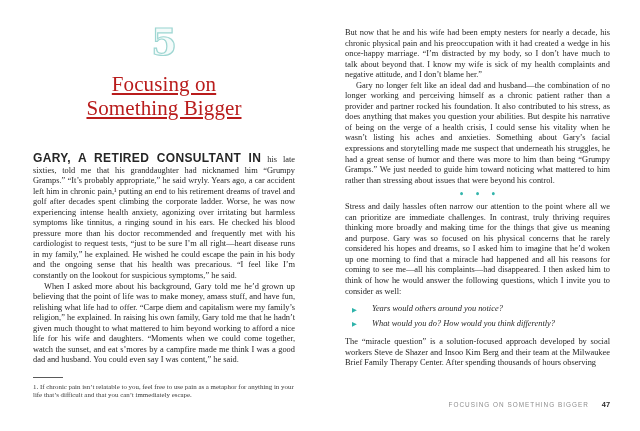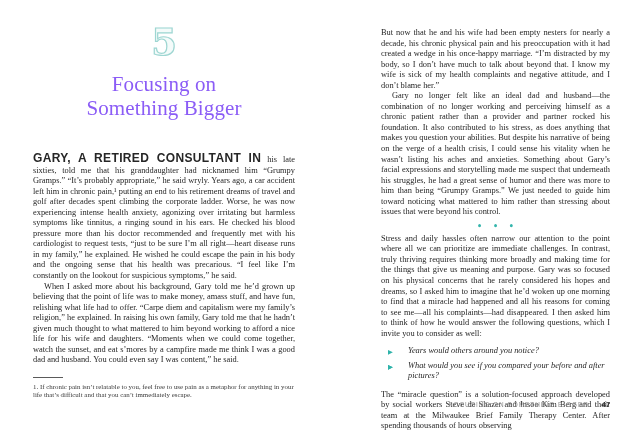--- a/index.html
+++ b/index.html
@@ -24,28 +24,29 @@
     font-size: 37px; line-height: 40px;
     color: #b9e2df;
   }
   @supports (-webkit-text-stroke: 1px black) {
     .chapter-number { color: #f4fbfa; -webkit-text-stroke: 1.2px #9ed6d2; }
   }
   .chapter-title {
     position: absolute; top: 73px; left: -14px; right: -14px;
     text-align: center;
     font-size: 21px; line-height: 23.5px;
-    color: #8b5cf6;
+    color: #b91c1c;
     letter-spacing: 0.1px;
+    text-decoration: underline;
   }
 
   
   .body-block { position: absolute; left: 0; right: 0; }
   #left-body  { top: 153px; }
-  #right-body { top: 28px; margin-left: 36px; }
+  #right-body { top: 28px; }
   .body-block p {
     margin: 0;
     text-align: justify;
     font-size: 8.4px;
     line-height: 10.55px;
     hyphens: auto;
     -webkit-hyphens: auto;
   }
   .indent { text-indent: 11px; }
   .lead-in {
@@ -143,22 +144,21 @@
   <div class="body-block" id="right-body">
     <p>But now that he and his wife had been empty nesters for nearly a decade, his chronic physical pain and his preoccupation with it had created a wedge in his once-happy marriage. “I’m distracted by my body, so I don’t have much to talk about beyond that. I know my wife is sick of my health complaints and negative attitude, and I don’t blame her.”</p>
     <p class="indent">Gary no longer felt like an ideal dad and husband—the combination of no longer working and perceiving himself as a chronic patient rather than a provider and partner rocked his foundation. It also contributed to his stress, as does anything that makes you question your abilities. But despite his narrative of being on the verge of a health crisis, I could sense his vitality when he wasn’t listing his aches and anxieties. Something about Gary’s facial expressions and storytelling made me suspect that underneath his struggles, he had a great sense of humor and there was more to him than being “Grumpy Gramps.” We just needed to guide him toward noticing what mattered to him rather than stressing about issues that were beyond his control.</p>
 
     <div class="section-break">• • •</div>
 
     <p>Stress and daily hassles often narrow our attention to the point where all we can prioritize are immediate challenges. In contrast, truly thriving requires thinking more broadly and making time for the things that give us meaning and purpose. Gary was so focused on his physical concerns that he rarely considered his hopes and dreams, so I asked him to imagine that he’d woken up one morning to find that a miracle had happened and all his reasons for coming to see me—all his complaints—had disappeared. I then asked him to think of how he would answer the following questions, which I invite you to consider as well:</p>
 
     <ul class="question-list">
       <li><span class="bullet-icon">▶</span><span>Years would others around you notice?</span></li>
-      <li><span class="bullet-icon">▶</span></li>
-      <li><span class="bullet-icon">▶</span><span>What would you see if you compared your before and after pictures?</span></li>
+      <li><span class="bullet-icon">▶</span><span>What would you do? How would you think differently?</span></li>
     </ul>
 
     <p>The “miracle question” is a solution-focused approach developed by social workers Steve de Shazer and Insoo Kim Berg and their team at the Milwaukee Brief Family Therapy Center. After spending thousands of hours observing</p>
   </div>
 
   <div class="running-footer">
     <span>FOCUSING ON SOMETHING BIGGER</span><span class="page-num">47</span>
   </div>
 </div>
 

